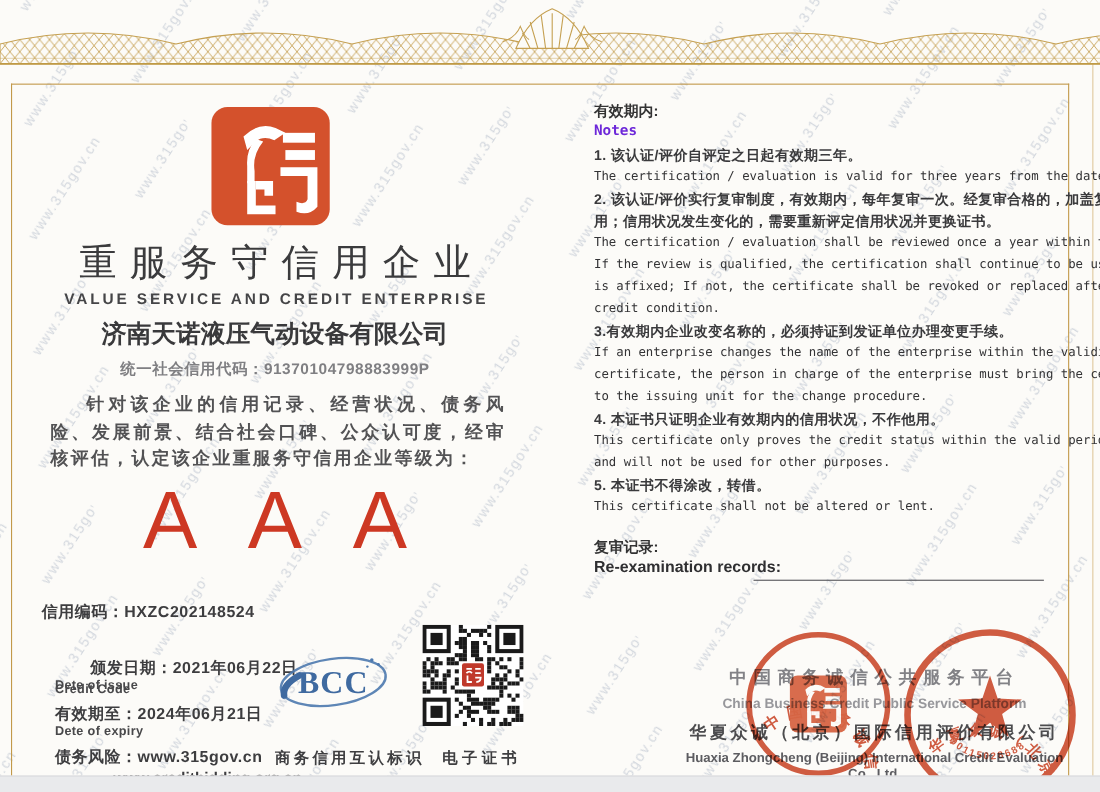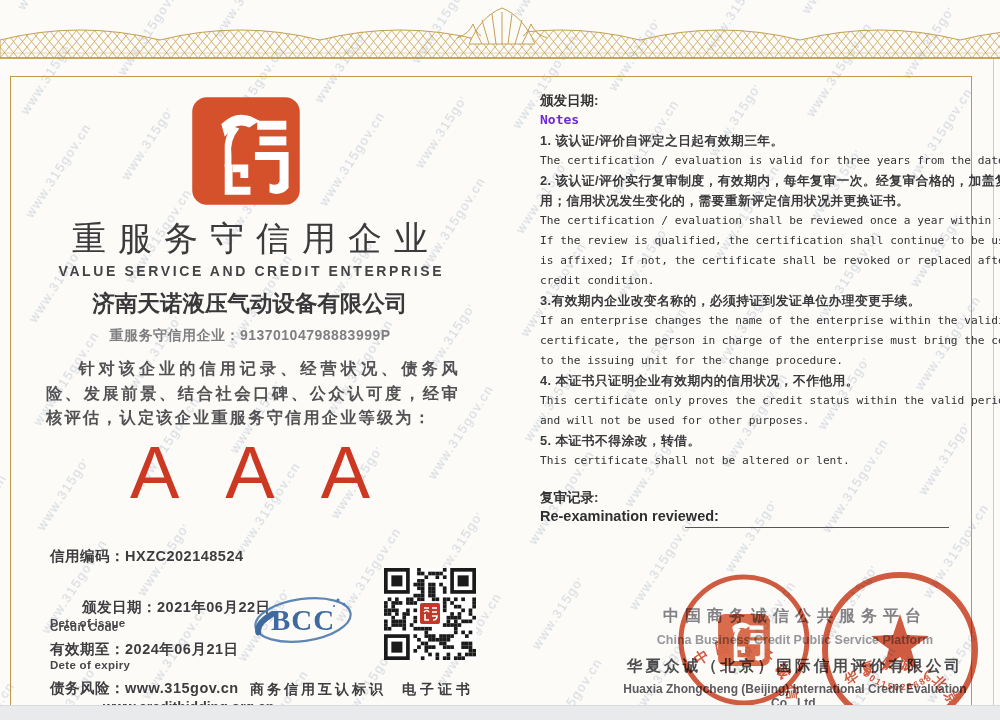--- a/index.html
+++ b/index.html
@@ -20,21 +20,21 @@
             color:#454547;letter-spacing:2.6px;text-indent:2.6px;}
   #company{left:40px;top:288px;width:420px;text-align:center;font-size:22.5px;font-weight:bold;color:#39393b;}
   #uscc{left:40px;top:327px;width:420px;text-align:center;font-size:14px;font-weight:bold;
         color:#7f7f82;letter-spacing:.5px;}
   #para{left:46px;top:356px;width:414px;font-size:16.2px;line-height:24.6px;color:#525254;
         font-weight:600;letter-spacing:2.2px;text-align:justify;text-indent:2em;}
   #grade{left:40px;top:430px;width:420px;text-align:center;font-family:Liberation Sans, sans-serif;
          font-size:74px;color:#cd3823;letter-spacing:46px;text-indent:46px;}
   .fieldlabel{font-size:14.5px;font-weight:bold;color:#3d3d3f;letter-spacing:.5px;}
   .fieldsub{font-size:11.5px;font-weight:bold;color:#48484a;letter-spacing:.3px;}
-  #f1l{left:50px;top:547px;} #f1s{left:50px;top:594px;margin-top:27px;}
+  #f1l{left:38px;top:547px;} #f1s{left:50px;top:594px;margin-top:27px;}
   #f2l{left:50px;top:598px;margin-left:32px;} #f2s{left:50px;top:617px;}
   #f3l{left:50px;top:640px;} #f3s{left:50px;top:659px;}
   #query{left:50px;top:679px;} #query2{left:103px;top:699px;font-size:14px;font-weight:bold;color:#3d3d3f;}
   #bcclabel{left:250px;top:681px;font-size:14px;font-weight:bold;color:#3e3e40;letter-spacing:3px;}
   #eclabel{left:402px;top:681px;font-size:14px;font-weight:bold;color:#3e3e40;letter-spacing:4px;}
   
   #noteh1{left:540px;top:92px;font-size:13.5px;font-weight:bold;color:#333;}
   #noteh2{left:540px;top:112px;font-size:13px;font-weight:bold;color:#6d28d9;
           font-family:"DejaVu Sans Mono",monospace;}
   #notelines{left:540px;top:131px;width:434px;}
@@ -96,21 +96,21 @@
   <div id="frame" class="abs content"></div>
   <div id="rightline" class="abs content"></div>
 
   <svg class="abs content" style="left:190px;top:94px" width="112" height="114">
     <use href="#xinlogo" width="112" height="114"></use>
   </svg>
 
   <div id="title" class="abs content">重服务守信用企业</div>
   <div id="subtitle" class="abs content">VALUE SERVICE AND CREDIT ENTERPRISE</div>
   <div id="company" class="abs content">济南天诺液压气动设备有限公司</div>
-  <div id="uscc" class="abs content">重服务守信用企业：91370104798883999P</div>
+  <div id="uscc" class="abs content">统一社会信用代码：91370104798883999P</div>
   <div id="para" class="abs content">针对该企业的信用记录、经营状况、债务风险、发展前景、结合社会口碑、公众认可度，经审核评估，认定该企业重服务守信用企业等级为：</div>
   <div id="grade" class="abs content">AAA</div>
 
   <div id="f1l" class="abs content fieldlabel">信用编码：HXZC202148524</div>
   <div id="f1s" class="abs content fieldsub">Credit Code</div>
   <div id="f2l" class="abs content fieldlabel">颁发日期：2021年06月22日</div>
   <div id="f2s" class="abs content fieldsub">Dete of issue</div>
   <div id="f3l" class="abs content fieldlabel">有效期至：2024年06月21日</div>
   <div id="f3s" class="abs content fieldsub">Dete of expiry</div>
   <div id="query" class="abs content fieldlabel">债务风险：www.315gov.cn</div>
@@ -313,21 +313,21 @@
         <rect x="73.60000000000001" y="88.32000000000001" width="3.68" height="3.68" fill="#1a1a1a"></rect>
         <rect x="77.28" y="88.32000000000001" width="3.68" height="3.68" fill="#1a1a1a"></rect>
       </g>
     <rect x="36" y="35" width="20" height="21" rx="2" fill="#c0392b"></rect>
     <path d="M40 40 h5 M40 44 q3 -3 5 0 M48 40 h5 M48 44 h5 M48 48 h5 q0 4 -4 4 M41 46 v6 h4" stroke="#fff" stroke-width="1.6" fill="none"></path>
   </svg>
 
   <div id="bcclabel" class="abs content">商务信用互认标识</div>
   <div id="eclabel" class="abs content">电子证书</div>
 
-  <div id="noteh1" class="abs content">颁发日期:</div>
+  <div id="noteh1" class="abs content">有效期内:</div>
   <div id="noteh2" class="abs content">Notes</div>
   <div id="notelines" class="abs content">
     <div class="nl cn">1. 该认证/评价自评定之日起有效期三年。</div>
     <div class="nl en">The certification / evaluation is valid for three years from the date of assessment.</div>
     <div class="nl cn">2. 该认证/评价实行复审制度，有效期内，每年复审一次。经复审合格的，加盖复审章后可继续使</div>
     <div class="nl cn">用；信用状况发生变化的，需要重新评定信用状况并更换证书。</div>
     <div class="nl en">The certification / evaluation shall be reviewed once a year within the validity period.</div>
     <div class="nl en">If the review is qualified,  the certification shall continue to be used after the seal</div>
     <div class="nl en">is affixed; If not, the certificate shall be revoked or replaced after evaluation of the</div>
     <div class="nl en">credit condition.</div>
@@ -336,21 +336,21 @@
     <div class="nl en">certificate, the person in charge of the enterprise must bring the certificate</div>
     <div class="nl en">to the issuing unit for the change procedure.</div>
     <div class="nl cn">4. 本证书只证明企业有效期内的信用状况，不作他用。</div>
     <div class="nl en">This certificate only proves the credit status within the valid period of the enterprise,</div>
     <div class="nl en">and will not be used for other purposes.</div>
     <div class="nl cn">5. 本证书不得涂改，转借。</div>
     <div class="nl en">This certificate shall not be altered or lent.</div>
   </div>
 
   <div id="revcn" class="abs content">复审记录:</div>
-  <div id="reven" class="abs content">Re-examination reviewed:</div>
+  <div id="reven" class="abs content">Re-examination records:</div>
   <div id="revline" class="abs content"></div>
 
   <div id="issuer" class="abs content">
     <div id="iss1">中国商务诚信公共服务平台</div>
     <div id="iss2">China Business Credit Public Service Platform</div>
     <div id="iss3">华夏众诚（北京）国际信用评价有限公司</div>
     <div id="iss4">Huaxia Zhongcheng (Beijing) International Credit Evaluation Co., Ltd.</div>
   </div>
 
   <svg class="abs content seal" style="left:668px;top:570px" width="152" height="152">

